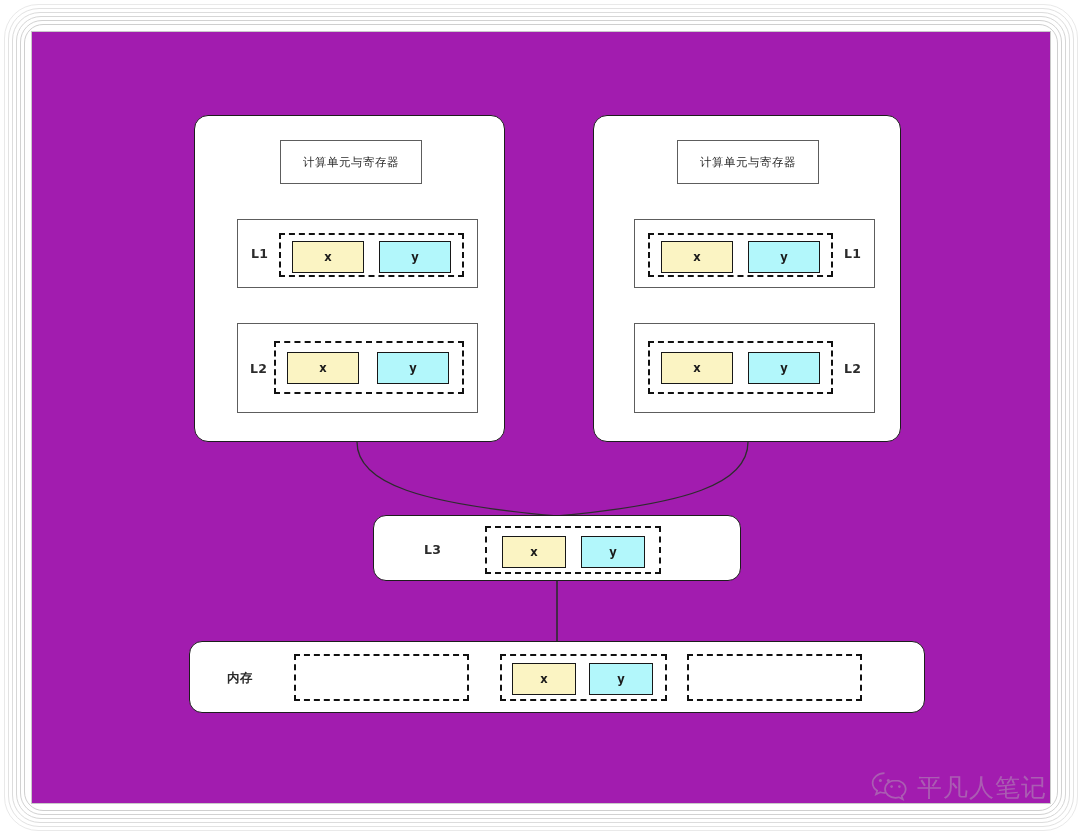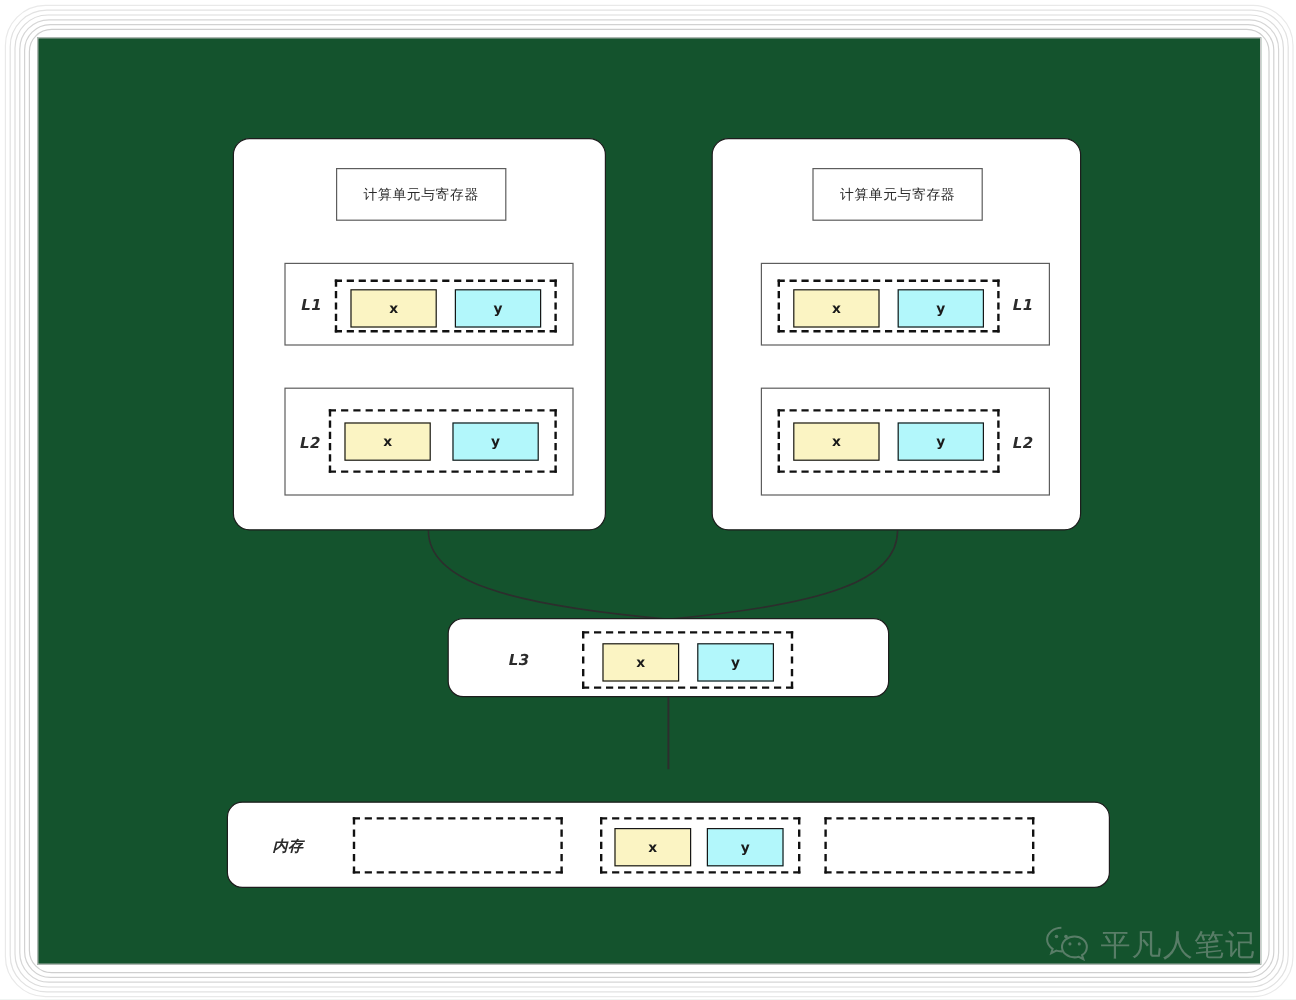--- a/index.html
+++ b/index.html
@@ -33,21 +33,21 @@
   #frame-l4 { left: 16px; top: 16px; width: 1048px; height: 801px; border: 1px solid #d6d6d6; border-radius: 25px;}
   #frame-l5 { left: 20px; top: 20px; width: 1040px; height: 793px; border: 1px solid #d2d2d2; border-radius: 22px;}
   #frame-l6 { left: 24px; top: 24px; width: 1032px; height: 785px; border: 1px solid #cfcfcf; border-radius: 19px;}
 
   #canvas {
     position: absolute;
     left: 31px;
     top: 31px;
     width: 1018px;
     height: 771px;
-    background: #14532d;
+    background: #a21caf;
     border: 1px solid #c9c9c9;
     overflow: hidden;
   }
 
   
   #wires {
     position: absolute;
     left: 0; top: 0;
     width: 1018px;
     height: 771px;
@@ -80,21 +80,20 @@
     background: #ffffff;
     box-sizing: border-box;
   }
   .cache-label {
     position: absolute;
     font-size: 12.5px;
     color: #2b2b2b;
     font-weight: 600;
     letter-spacing: 0.4px;
     line-height: 1;
-    font-style: italic;
   }
   .dashed-group {
     position: absolute;
     border: 2.2px dashed #111111;
     box-sizing: border-box;
     background: transparent;
   }
   .var-box {
     position: absolute;
     border: 1.7px solid #171717;
@@ -118,21 +117,20 @@
     box-sizing: border-box;
   }
 
   
   #mem-block {
     position: absolute;
     border: 1.8px solid #1d1d1d;
     border-radius: 13px;
     background: #ffffff;
     box-sizing: border-box;
-    margin-top: 27px;
   }
   .mem-slot {
     position: absolute;
     border: 2.2px dashed #111111;
     box-sizing: border-box;
   }
 
   
   #watermark {
     position: absolute;

